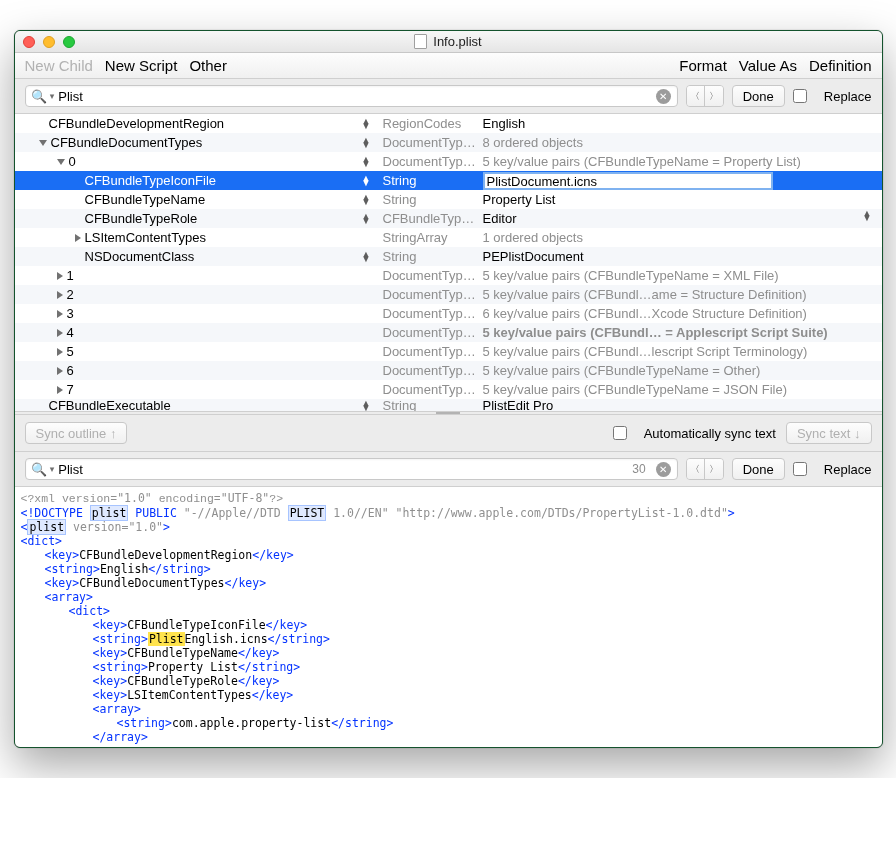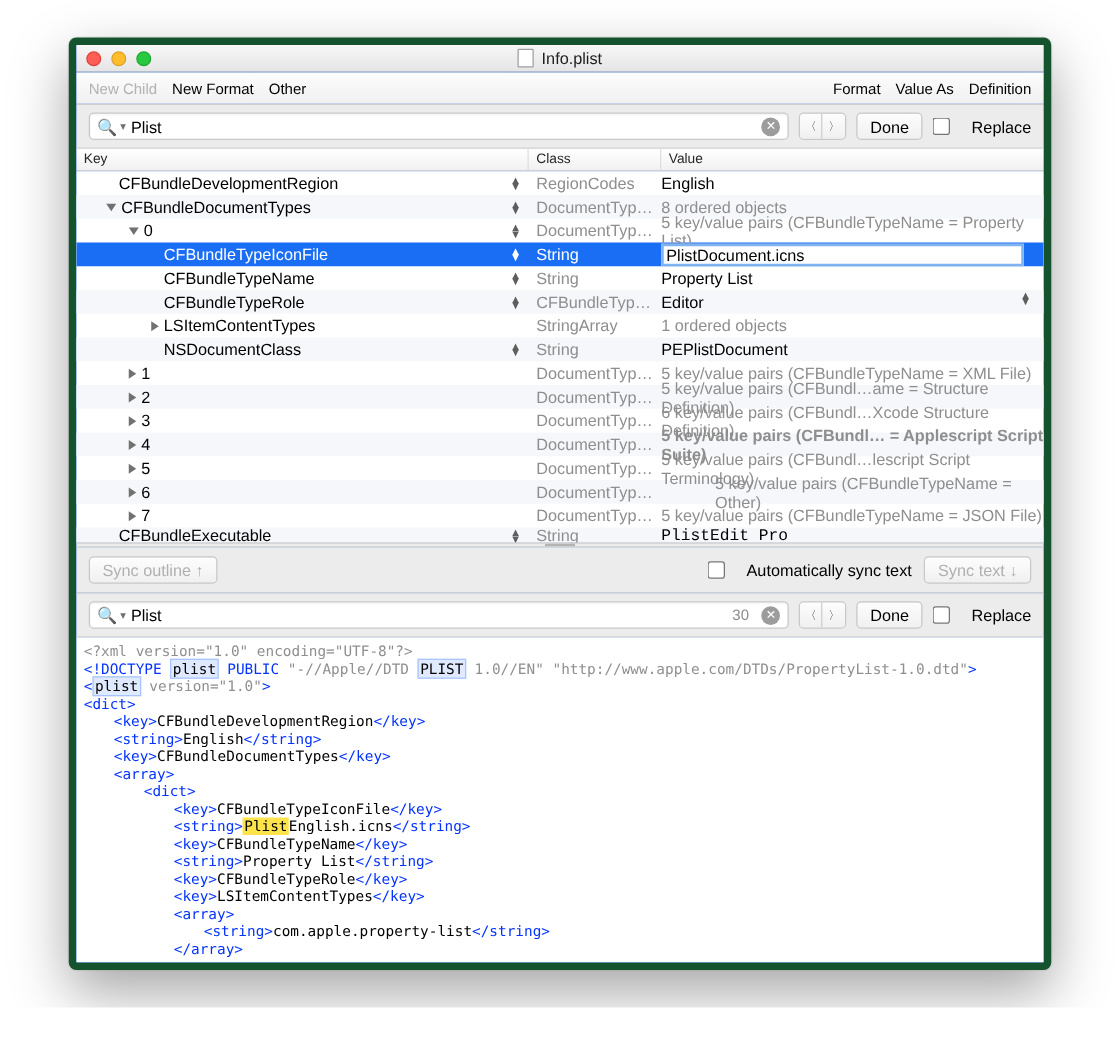--- a/index.html
+++ b/index.html
@@ -1,26 +1,26 @@
 <!DOCTYPE html>
 <html><head>
 <meta charset="utf-8">
 <style>
   * { box-sizing: border-box; margin: 0; padding: 0; }
   body { font-family: -apple-system, "Helvetica Neue", Arial, sans-serif; font-size: 13px; background: #fff; }
-  .window { width: 786px; margin: 30px auto; border: 6px solid #14532d; border-radius: 6px; overflow: hidden; box-shadow: 0 18px 45px rgba(0,0,0,.35), 0 0 0 1px rgba(0,0,0,.05); background:#3b82f6; }
+  .window { width: 869px; margin: 30px auto; border: 1px solid #14532d; border-radius: 6px; overflow: hidden; box-shadow: 0 18px 45px rgba(0,0,0,.35), 0 0 0 1px rgba(0,0,0,.05); background:#737373; }
   .titlebar { height: 22px; background: linear-gradient(#f7f7f7,#e5e5e5); border-bottom: 1px solid #c7c7c7; display:flex; align-items:center; padding:0 8px; position:relative;}
   .traffic { display:flex; gap:8px; }
   .dot { width:12px; height:12px; border-radius:50%; }
   .dot.red{background:#ff5f57;border:1px solid #e14038;}
   .dot.yellow{background:#ffbd2e;border:1px solid #dfa023;}
   .dot.green{background:#28c940;border:1px solid #1ba732;}
   .title-center{position:absolute; left:0; right:0; text-align:center; font-size:13px; color:#212121; display:flex;align-items:center;justify-content:center;gap:6px;}
   .file-icon{width:13px;height:15px;border:1px solid #9f9f9f;border-radius:1px;position:relative;background:#fff;}
-  .menubar { height: 26px; display:flex; align-items:center; justify-content:space-between; padding:0 10px; background:linear-gradient(#fdfdfd,#f0f0f0); border-bottom:1px solid #cfcfcf; font-size:12px; color:#000;}
+  .menubar { height: 26px; display:flex; align-items:center; justify-content:space-between; padding:0 10px; background:linear-gradient(#fdfdfd,#f0f0f0); border-bottom:1px solid #cfcfcf; font-size:15px; color:#000;}
   .menubar .left, .menubar .right { display:flex; gap:12px; }
   .menubar .disabled { color:#b2b2b2; }
   .searchbar { display:flex; align-items:center; gap:8px; padding:6px 10px; background:#ececec; border-bottom:1px solid #cfcfcf;}
   .searchfield { flex:1; display:flex; align-items:center; background:#fff; border:1px solid #c8c8c8; border-radius:4px; height:22px; padding:0 6px; box-shadow: inset 0 1px 2px rgba(0,0,0,.05);}
   .searchfield .mag { color:#7a7a7a; font-size:13px; margin-right:2px;}
   .searchfield .chev { color:#6f6f6f; font-size:9px; margin-right:4px;}
   .searchfield input { flex:1; border:none; outline:none; font-size:13px; background:transparent;}
   .clear { width:15px;height:15px;border-radius:50%;background:#9c9c9c;color:#fff;display:flex;align-items:center;justify-content:center;font-size:10px;margin-left:4px;}
   .count { color:#8c8c8c; font-size:12px; margin-right:6px;}
   .stepper { display:flex; border:1px solid #c8c8c8; border-radius:4px; overflow:hidden; height:22px;}
@@ -46,21 +46,21 @@
   .row.selected{background:#1a6ef4 !important;color:#fff;}
   .row.selected .class{color:#fff;}
   .row.selected .key{color:#fff;}
   .row.selected .sortarrows{color:#fff;}
   .edit-field{background:#fff;border:2px solid #7fb2f0;color:#000;padding:0 2px;display:inline-block;min-width:290px;height:18px;line-height:15px;border-radius:0;}
   .splitter{height:4px;background:#ececec;border-top:1px solid #cfcfcf;border-bottom:1px solid #cfcfcf;display:flex;align-items:center;justify-content:center;}
   .splitter .grip{width:24px;height:2px;border-top:1px solid #b3b3b3;border-bottom:1px solid #b3b3b3;}
   .syncbar{display:flex;align-items:center;justify-content:space-between;padding:7px 10px;background:#ececec;}
   .syncbar .btn[disabled]{color:#b0b0b0;}
   .editor{font-family: Menlo, Monaco, monospace; font-size:11.5px; line-height:1.22; padding:4px 6px 8px 6px; background:#fff; height:260px; overflow:hidden; color:#000;}
-  .xml-decl{color:#8f8f8f;}
+  .xml-decl{color:#8f8f8f;font-family:Liberation Mono, monospace;}
   .doctype{color:#0433ff;}
   .tag{color:#0433ff;}
   .str{color:#8f8f8f;}
   .attr{color:#8f8f8f;}
   .txt{color:#000;}
   .hl-box{background:#dfe9ff;border:1px solid #a7c4ff;padding:0 1px;}
   .hl-yellow{background:#ffe34d;padding:0 1px;}
   .indent1{padding-left:24px;} .indent2{padding-left:48px;} .indent3{padding-left:72px;} .indent4{padding-left:96px;}
   .seg-arrows{font-size:9px;}
 </style>
@@ -76,21 +76,21 @@
     </div>
     <div class="title-center">
       <span class="file-icon"></span>
       <span>Info.plist</span>
     </div>
   </div>
 
   <div class="menubar">
     <div class="left">
       <span class="disabled">New Child</span>
-      <span>New Format</span>
+      <span>New Script</span>
       <span>Other</span>
     </div>
     <div class="right">
       <span>Format</span>
       <span>Value As</span>
       <span>Definition</span>
     </div>
   </div>
 
   <div class="searchbar">
@@ -104,25 +104,20 @@
       <div class="seg-arrows">〈</div>
       <div class="seg-arrows">〉</div>
     </div>
     <div class="btn">Done</div>
     <label class="chk">
       <input type="checkbox" style="">
         <span>Replace</span>
     </label>
   </div>
 
-  <div class="headerrow">
-    <div class="col-key">Key</div>
-    <div class="col-class">Class</div>
-    <div class="col-value" style="border-right:none">Value</div>
-  </div>
 
   <div class="outline" id="outline">
       <div class="row">
         <div class="key" style="padding-left: 24px;">
           <span style="width: 10px; display: inline-block;"></span>
           <span>CFBundleDevelopmentRegion</span>
           <span class="sortarrows">▲<br>▼</span>
         </div>
         <div class="class">RegionCodes</div>
         <div class="value black" style="position: relative;">English</div>
@@ -228,38 +223,38 @@
         </div>
         <div class="class">DocumentTyp…</div>
         <div class="value" style="position: relative;">5 key/value pairs (CFBundl…lescript Script Terminology)</div>
       </div>
       <div class="row">
         <div class="key" style="padding-left: 42px;">
           <span class="tri right"></span>
           <span>6</span>
         </div>
         <div class="class">DocumentTyp…</div>
-        <div class="value" style="position: relative; margin-left: 43px;">5 key/value pairs (CFBundleTypeName = Other)</div>
+        <div class="value" style="position: relative;">5 key/value pairs (CFBundleTypeName = Other)</div>
       </div>
       <div class="row">
         <div class="key" style="padding-left: 42px;">
           <span class="tri right"></span>
           <span>7</span>
         </div>
         <div class="class">DocumentTyp…</div>
         <div class="value" style="position: relative;">5 key/value pairs (CFBundleTypeName = JSON File)</div>
       </div>
       <div class="row" style="height: 13px;">
         <div class="key" style="padding-left: 24px;">
           <span style="width: 10px; display: inline-block;"></span>
           <span>CFBundleExecutable</span>
           <span class="sortarrows">▲<br>▼</span>
         </div>
         <div class="class">String</div>
-        <div class="value black" style="position: relative; font-family: Liberation Mono, monospace;">PlistEdit Pro</div>
+        <div class="value black" style="position: relative;">PlistEdit Pro</div>
       </div>
     </div>
 
   <div class="splitter">
       <div class="grip"></div>
     </div>
 
   <div class="syncbar">
     <div class="btn" disabled="" style="color:#b0b0b0">Sync outline ↑</div>
     <div style="display:flex;gap:10px;align-items:center;">

